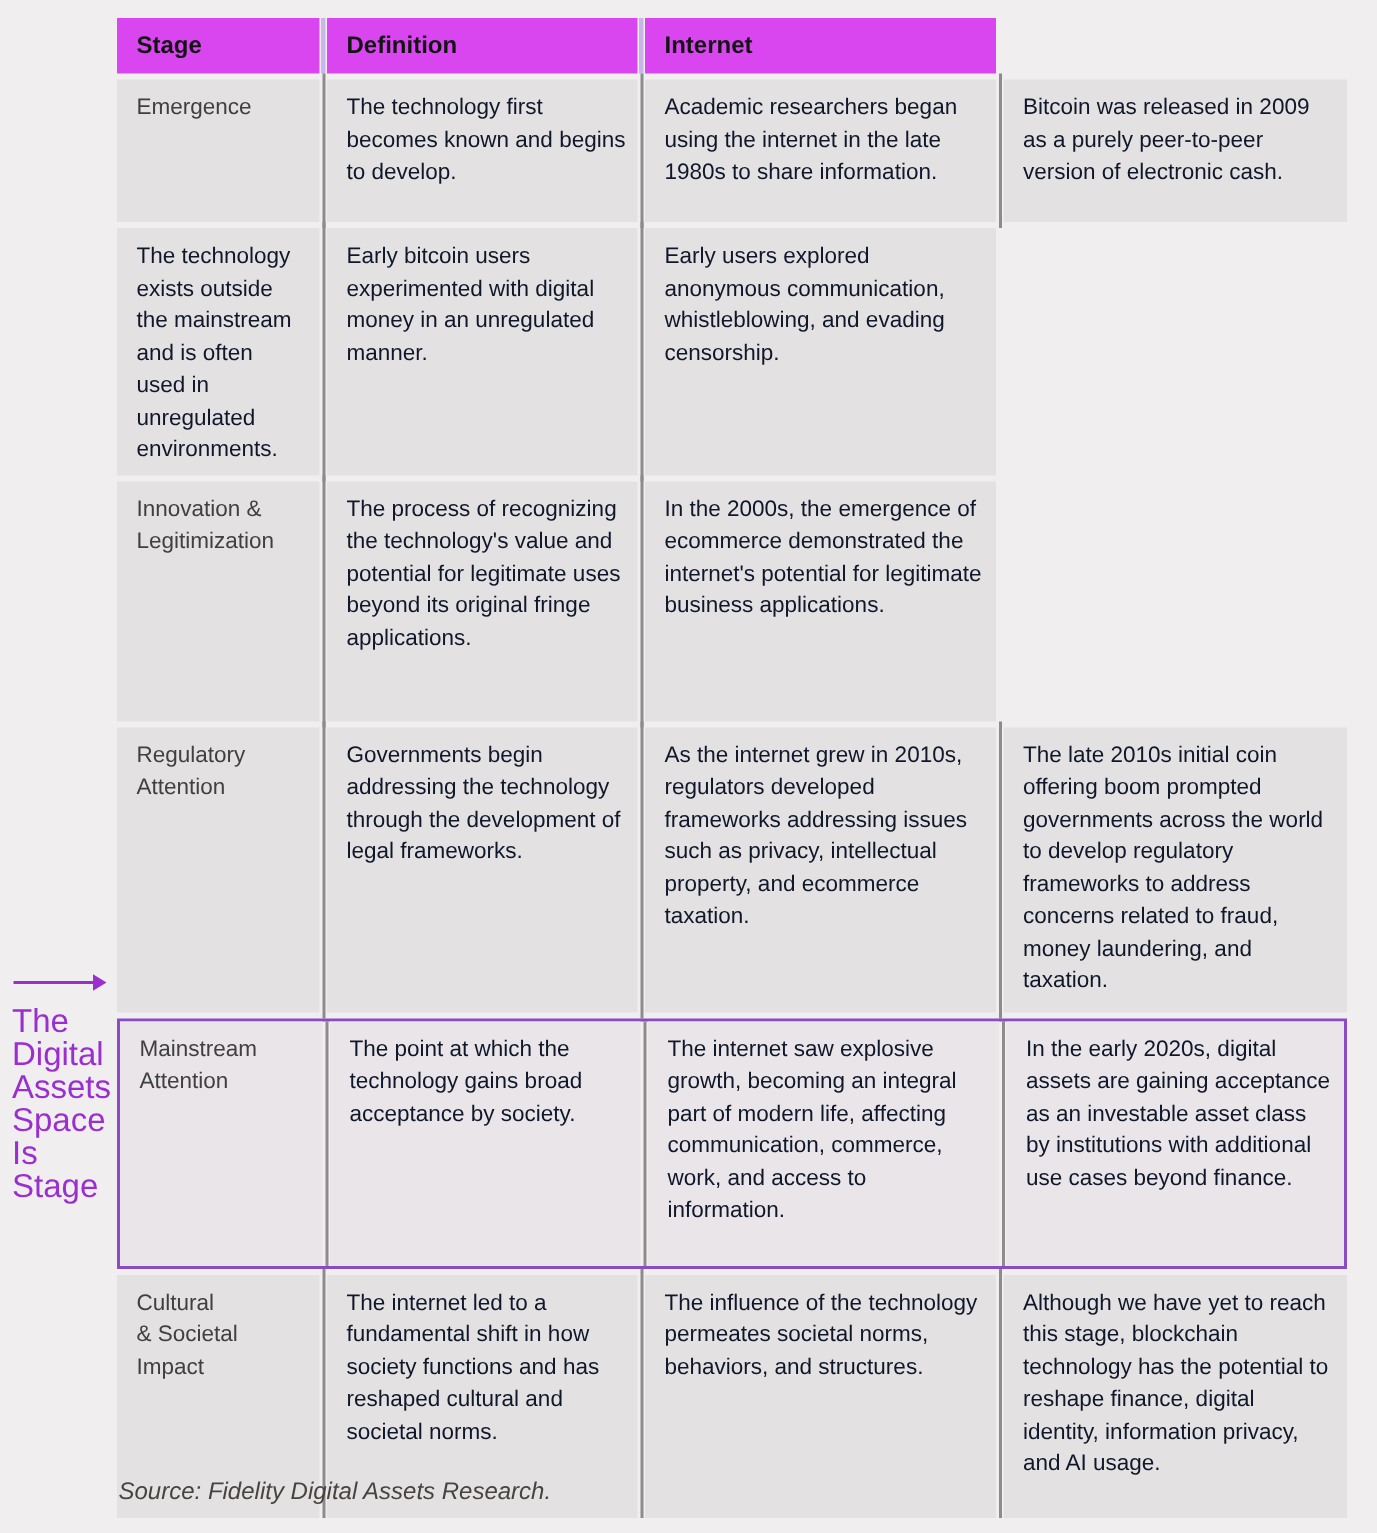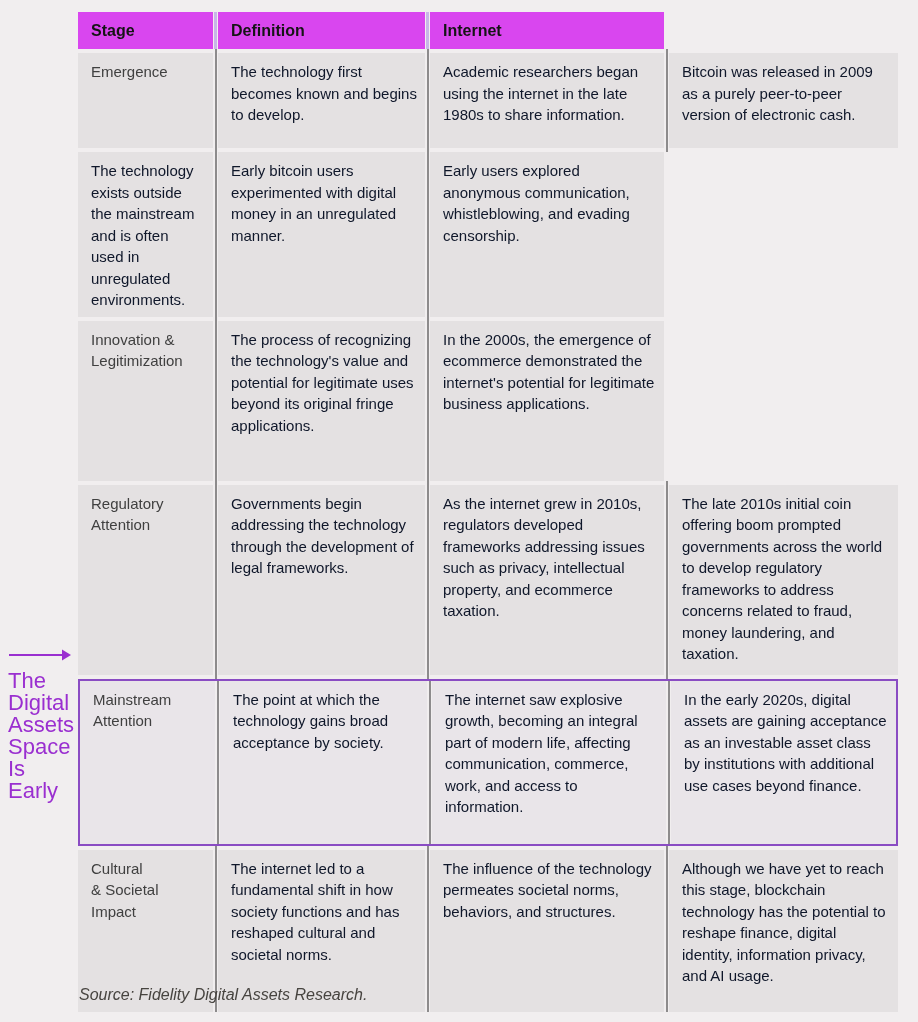--- a/index.html
+++ b/index.html
@@ -73,21 +73,21 @@
 <div class="annotation">
   <svg width="64" height="14" viewBox="0 0 64 14">
     <line x1="1" y1="7" x2="54" y2="7" stroke="#9a2fd0" stroke-width="2"></line>
     <polygon points="54,1.5 63,7 54,12.5" fill="#9a2fd0"></polygon>
   </svg>
   <div class="ann-text">
     <span>The</span>
     <span>Digital</span>
     <span>Assets</span>
     <span>Space</span>
-    <span>Is Early</span>
+    <span>Is Stage</span>
   </div>
 </div>
 
 <div class="stages-table">
   <div class="row thead">
     <div class="hcell">Stage</div>
     <div class="hcell">Definition</div>
     <div class="hcell">Internet</div>
   </div>
 

